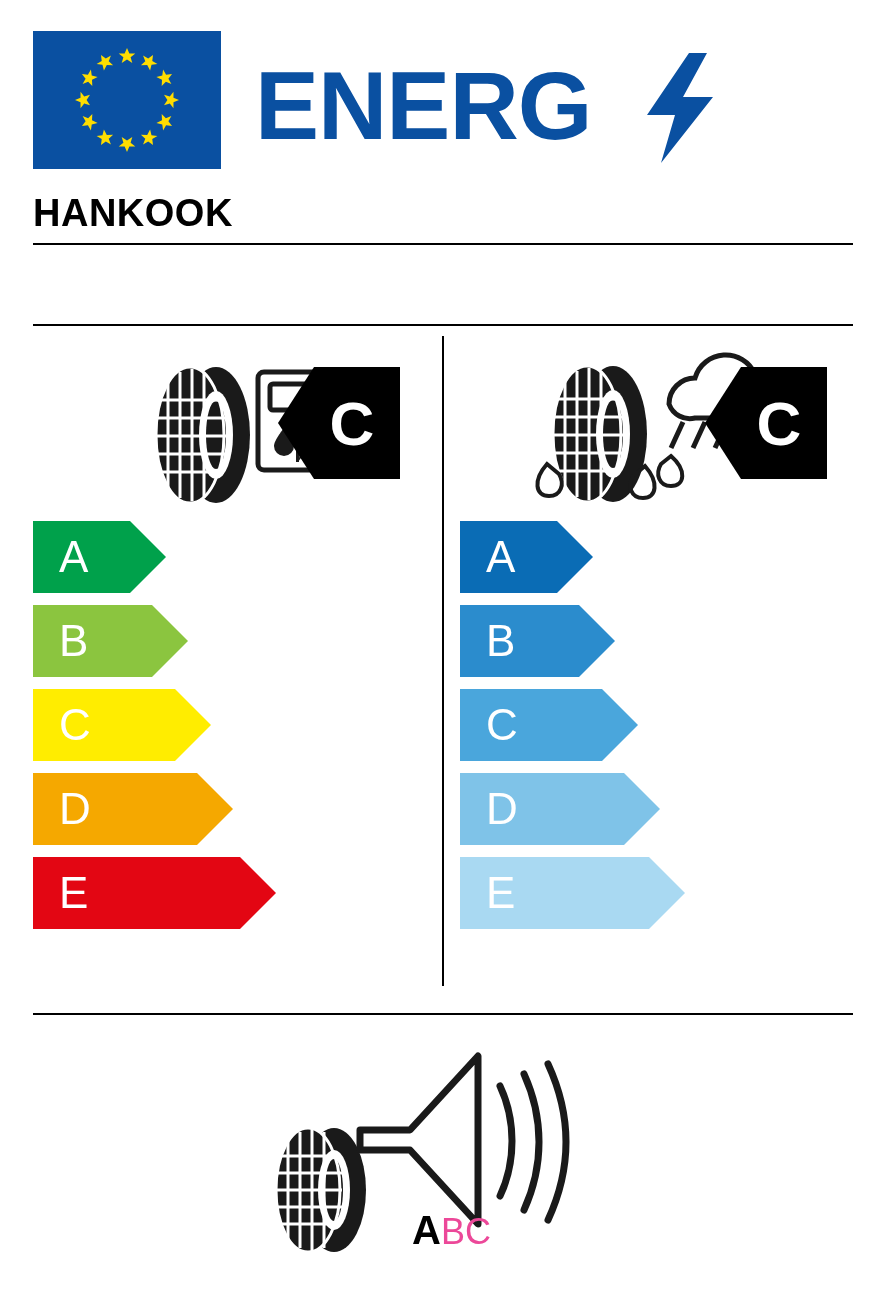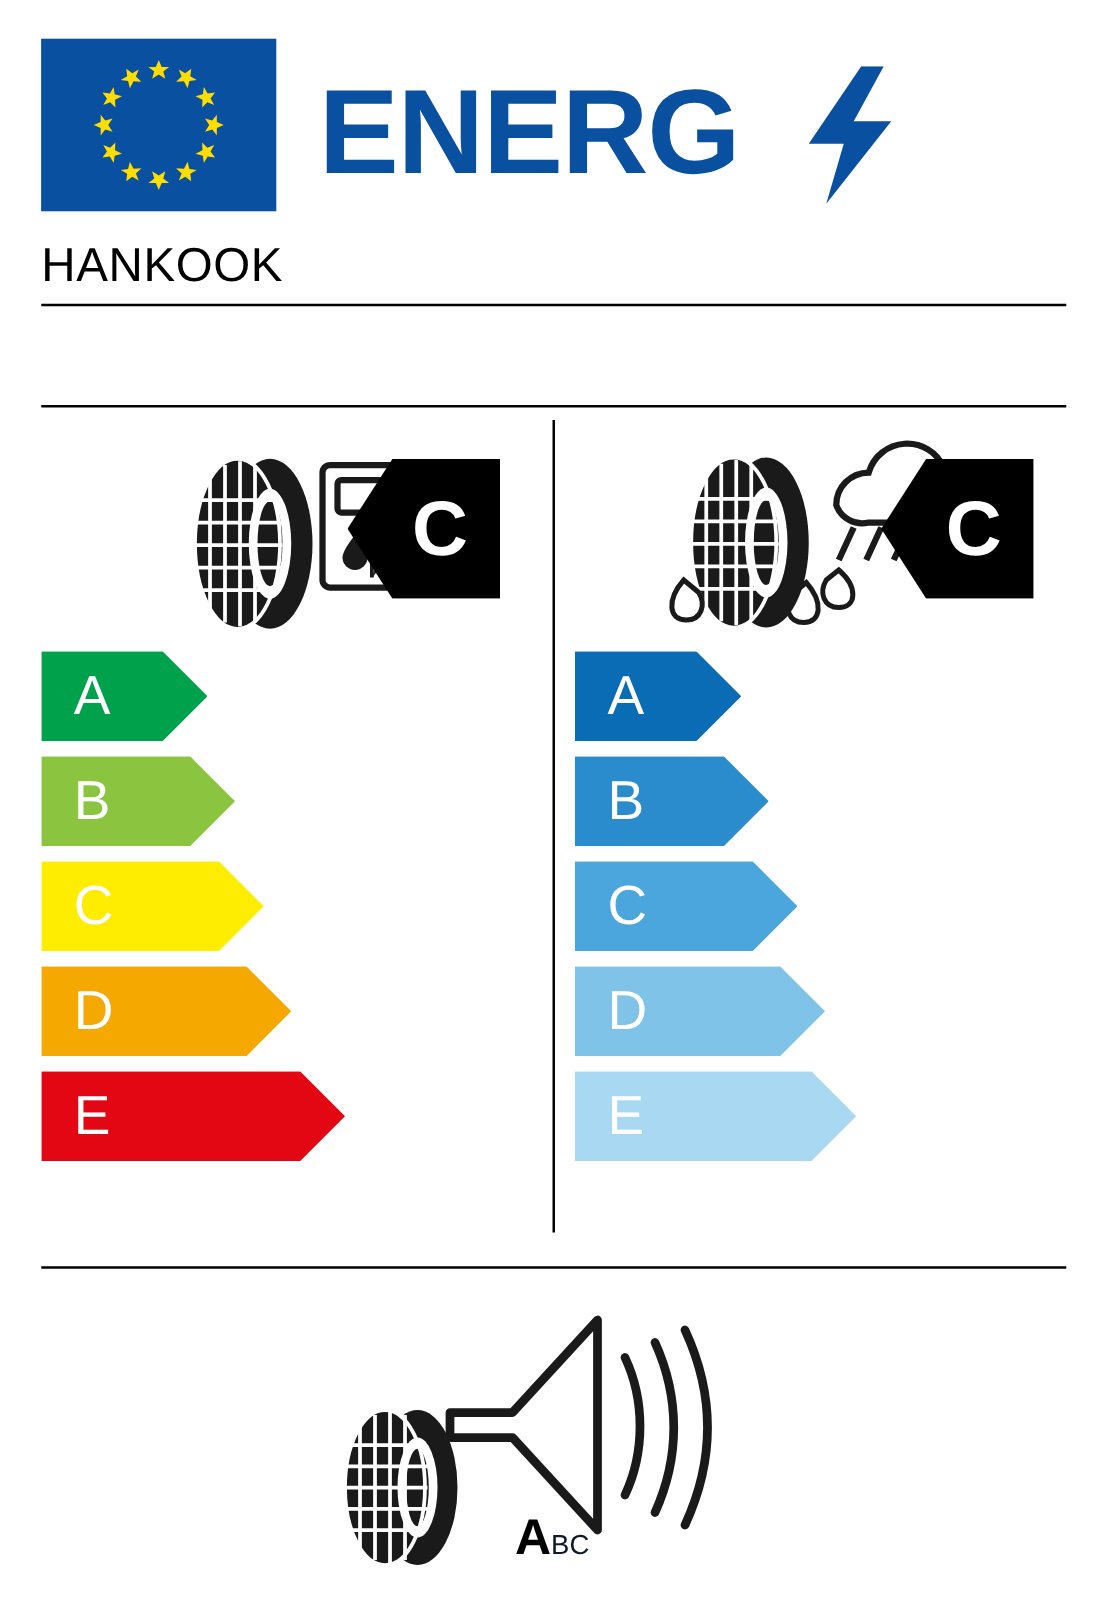--- a/index.html
+++ b/index.html
@@ -51,21 +51,21 @@
     width: 70px;
     height: 110px;
   }
 
   
   .brand {
     position: absolute;
     left: 33px;
     top: 192px;
     font-size: 38px;
-    font-weight: normal;
+    font-weight: bold;
     letter-spacing: 0.5px;
   }
   .rule {
     position: absolute;
     background: #000;
     height: 2px;
   }
   .rule-brand { left: 33px; top: 243px; width: 820px; }
   .rule-top   { left: 33px; top: 324px; width: 820px; }
   .rule-bottom{ left: 33px; top: 1013px; width: 820px; }
@@ -161,22 +161,22 @@
     left: 162px;
     top: 178px;
     font-family: "Liberation Sans", sans-serif;
   }
   .noise-class .sel {
     font-size: 40px;
     font-weight: bold;
     color: #000;
   }
   .noise-class .rest {
-    font-size: 22px;
-    color: #0f172a;
+    font-size: 36px;
+    color: #ec4899;
   }
 </style>
 </head>
 <body>
 
 <div class="header">
 
   <div class="eu-flag">
     <svg width="188" height="138" viewBox="0 0 188 138">
       <rect x="0" y="0" width="188" height="138" fill="#0a50a1"></rect>

